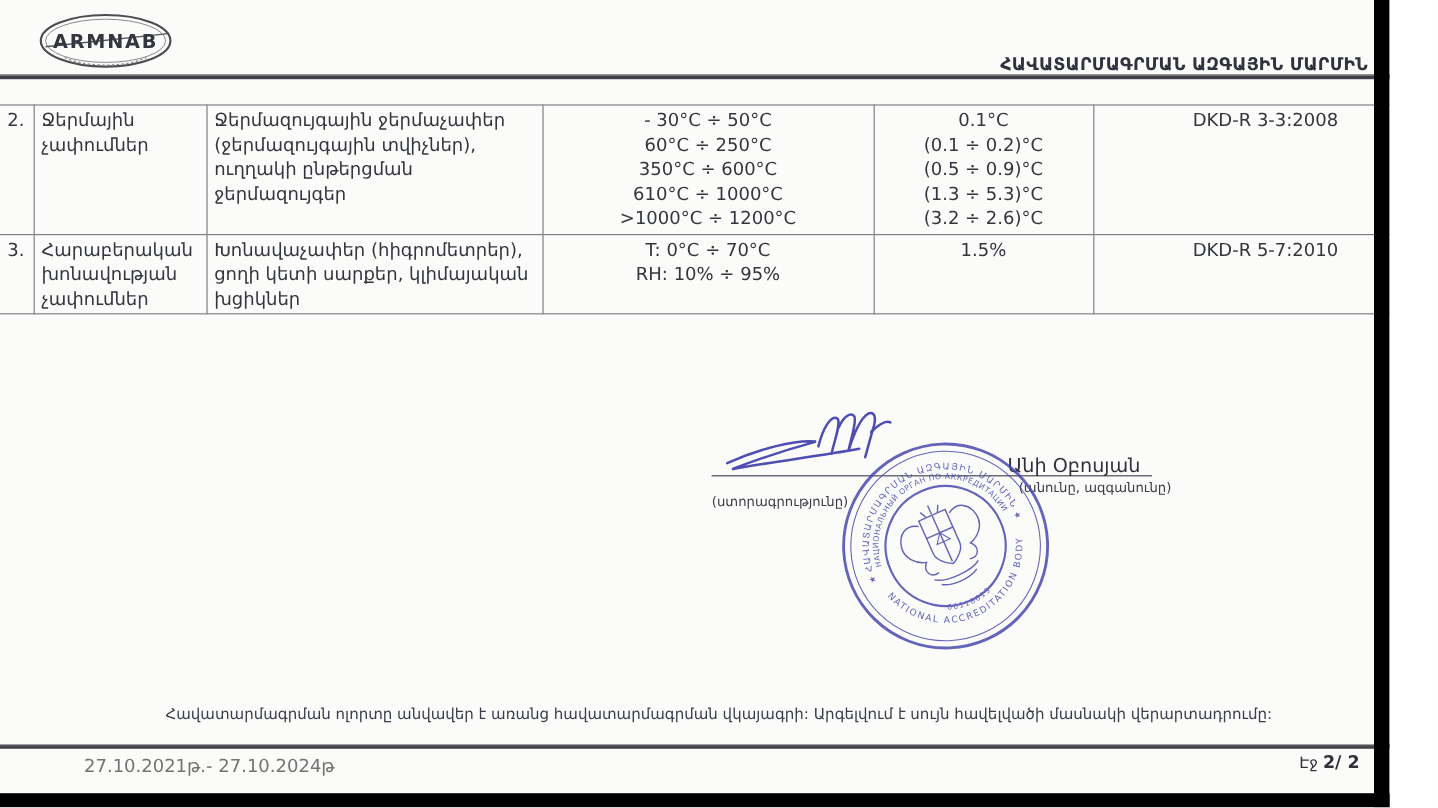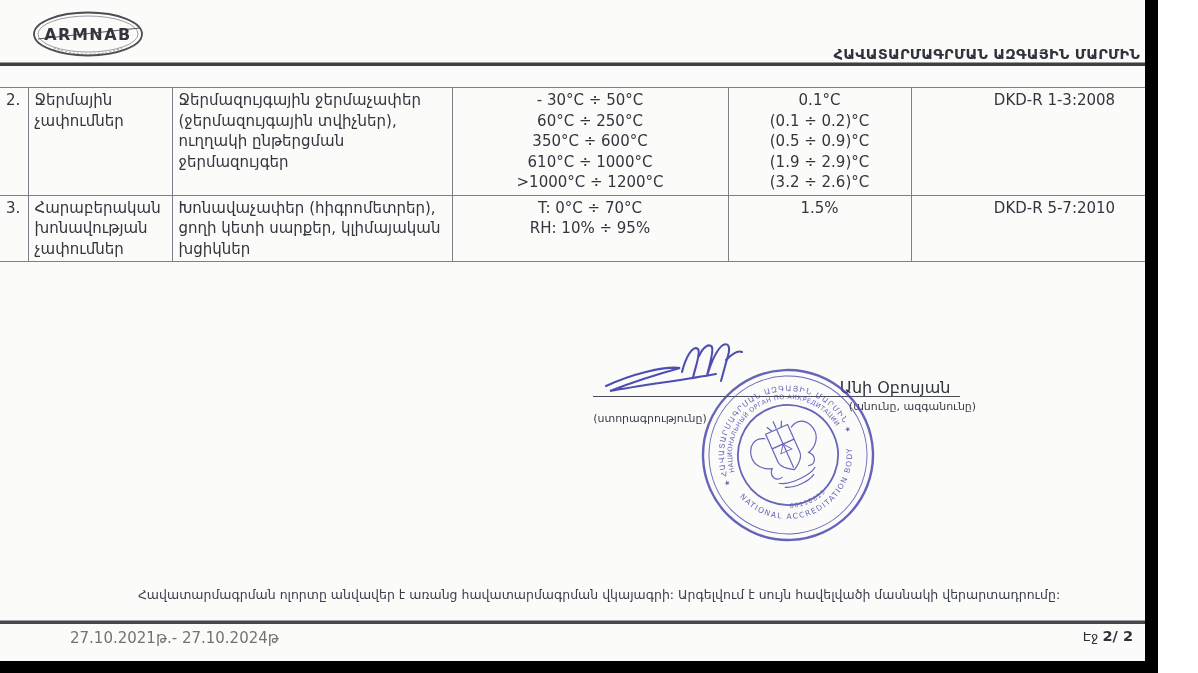--- a/index.html
+++ b/index.html
@@ -93,24 +93,24 @@
         <div>- 30°C ÷  50°C</div>
         <div>60°C ÷ 250°C</div>
         <div>350°C ÷ 600°C</div>
         <div>610°C ÷ 1000°C</div>
         <div>&gt;1000°C ÷ 1200°C</div>
       </td>
       <td class="c">
         <div>0.1°C</div>
         <div>(0.1 ÷ 0.2)°C</div>
         <div>(0.5 ÷ 0.9)°C</div>
-        <div>(1.9 ÷ 2.9)°C</div>
+        <div>(1.3 ÷ 5.3)°C</div>
         <div>(3.2 ÷ 2.6)°C</div>
       </td>
-      <td class="c">DKD-R 1-3:2008</td>
+      <td class="c">DKD-R 3-3:2008</td>
     </tr>
     <tr class="row-short">
       <td class="noleft">3.</td>
       <td>Հարաբերական խոնավության չափումներ</td>
       <td>Խոնավաչափեր (հիգրոմետրեր), ցողի կետի սարքեր, կլիմայական խցիկներ</td>
       <td class="c">
         <div>T: 0°C ÷ 70°C</div>
         <div>RH: 10% ÷ 95%</div>
       </td>
       <td class="c">

